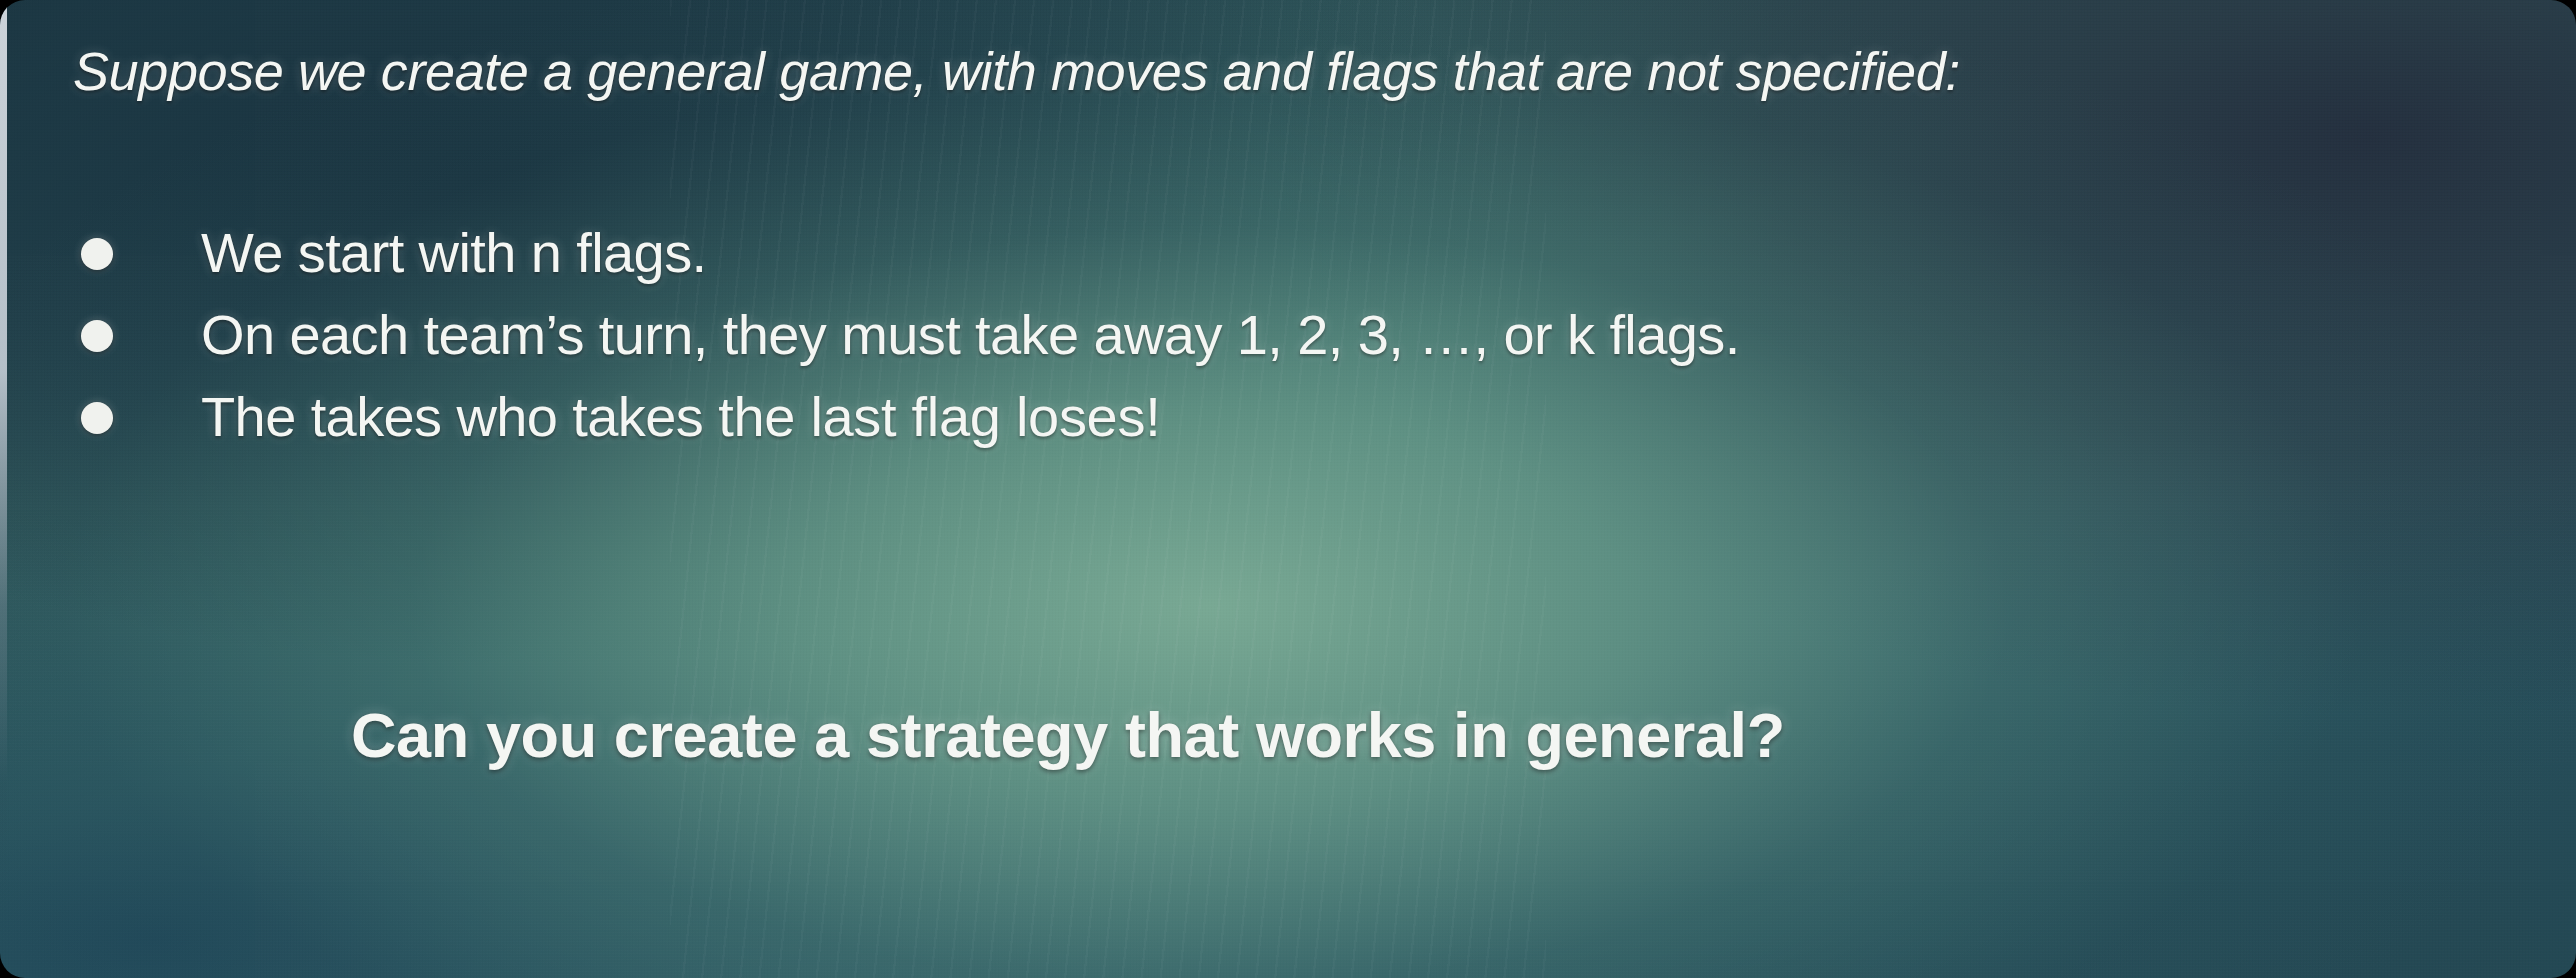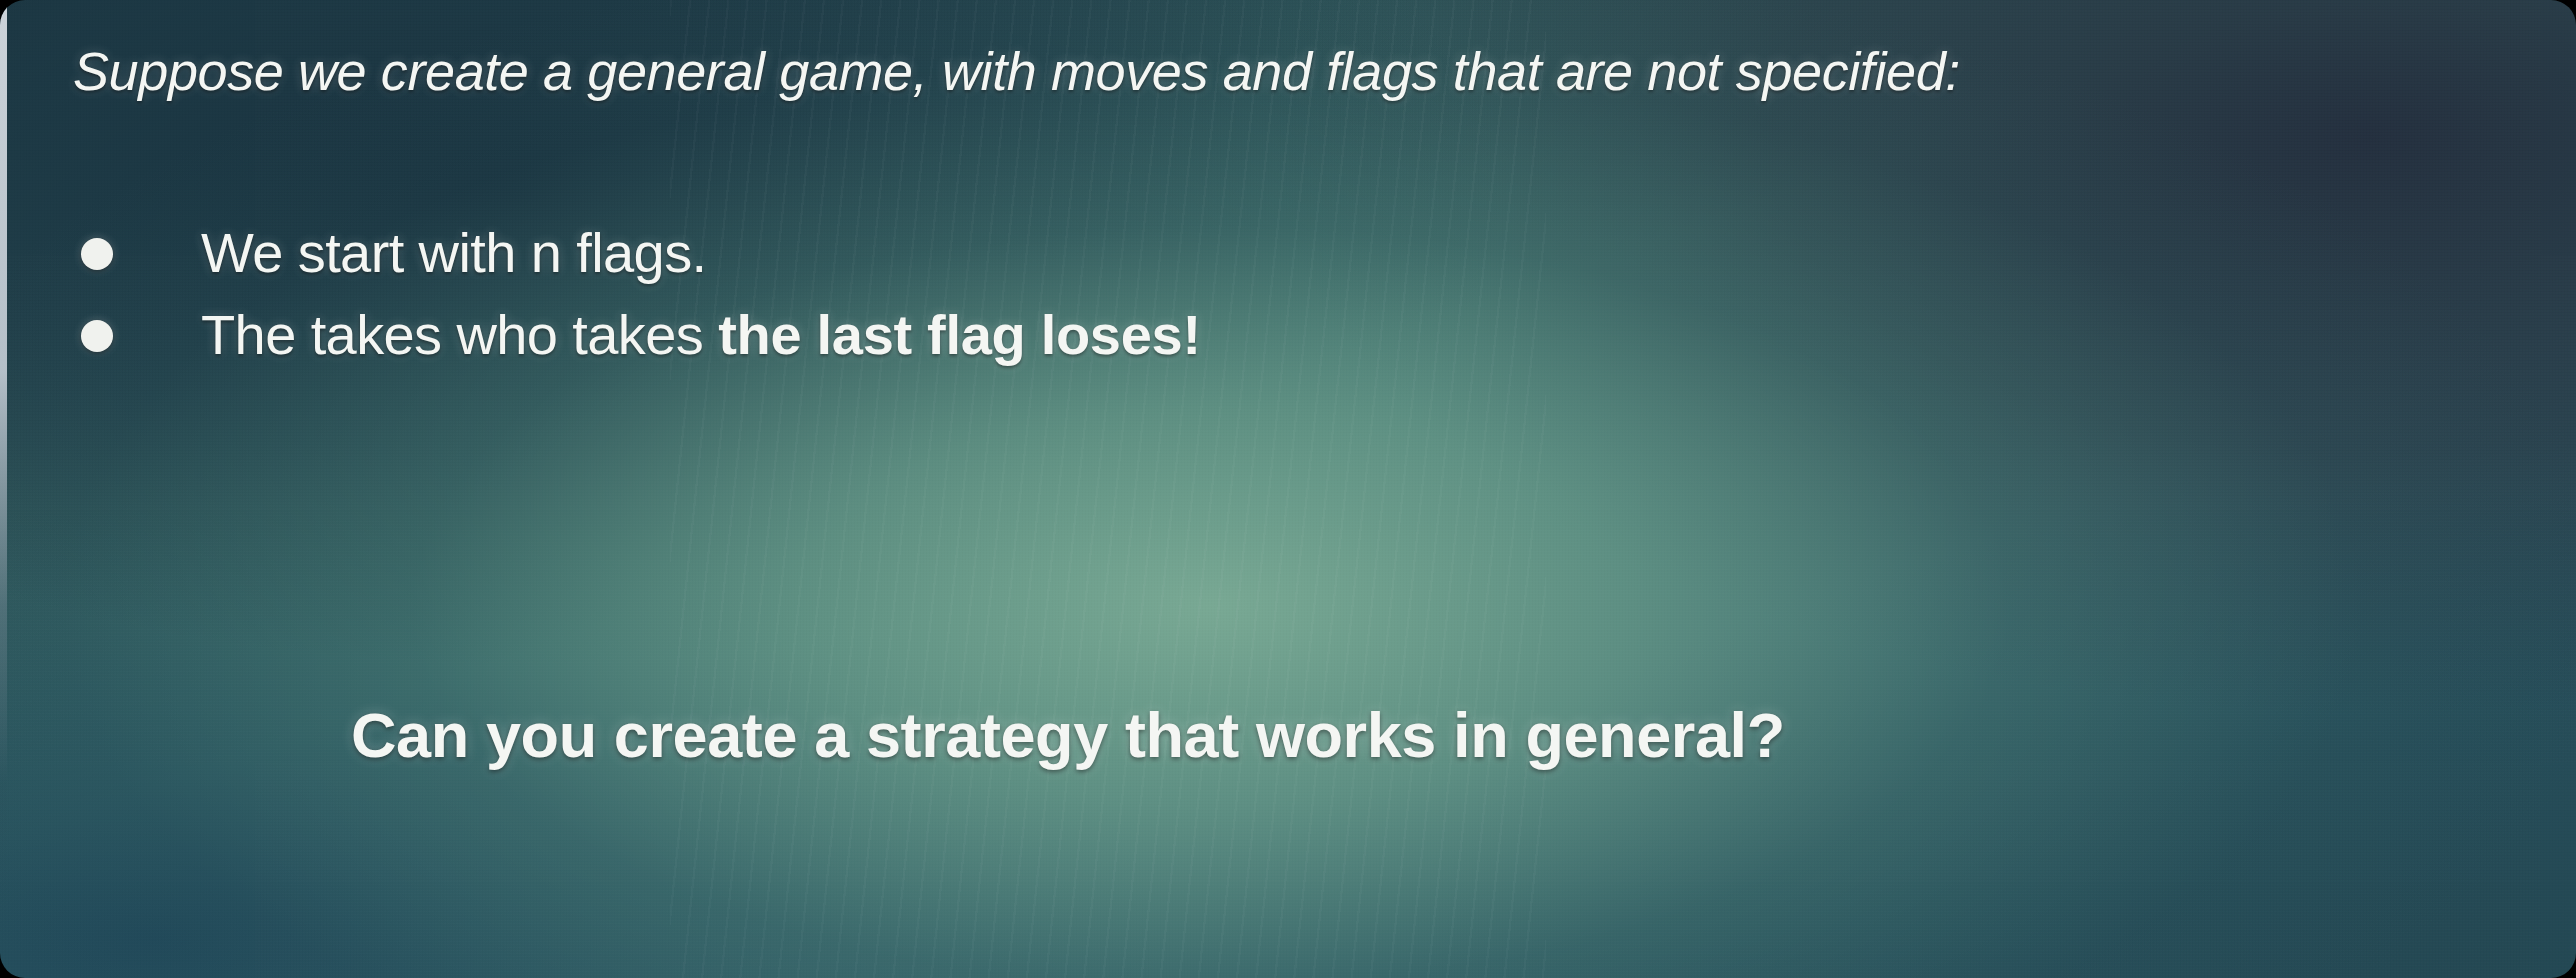--- a/index.html
+++ b/index.html
@@ -163,21 +163,21 @@
     line-height: 82px;
     color: #f4f6f3;
     white-space: nowrap;
     text-shadow:
       0 1.5px 3.7px rgba(0,0,0,0.42),
       0 0 10.3px rgba(255,255,255,0.22);
     margin-left: 28px;
   }
 
   .bullet-text b {
-    font-weight: 700;
+    font-weight: 400;
     letter-spacing: -0.3px;
   }
 
   #question-line {
     left: 351px;
     top: 699px;
     font-size: 63px;
     font-weight: 700;
     letter-spacing: -0.4px;
     text-shadow:
@@ -199,20 +199,24 @@
 
     <div class="txt" id="lead-line">Suppose we create a general game, with moves and flags that are not specified:</div>
 
     <ul id="bullet-list">
 
       <li class="bullet-row">
         <span class="bullet-dot"></span>
         <span class="bullet-text"><span>We start with n flags.</span><b></b><span></span></span>
       </li>
 
+      <li class="bullet-row">
+        <span class="bullet-dot"></span>
+        <span class="bullet-text"><span>On each team’s turn, they must take away 1, 2, 3, …, or k flags.</span><b></b><span></span></span>
+      </li>
 
       <li class="bullet-row">
         <span class="bullet-dot"></span>
         <span class="bullet-text"><span>The takes who takes </span><b>the last flag loses!</b><span></span></span>
       </li>
 
 
     </ul>
 
     <div class="txt" id="question-line">Can you create a strategy that works in general?</div>

